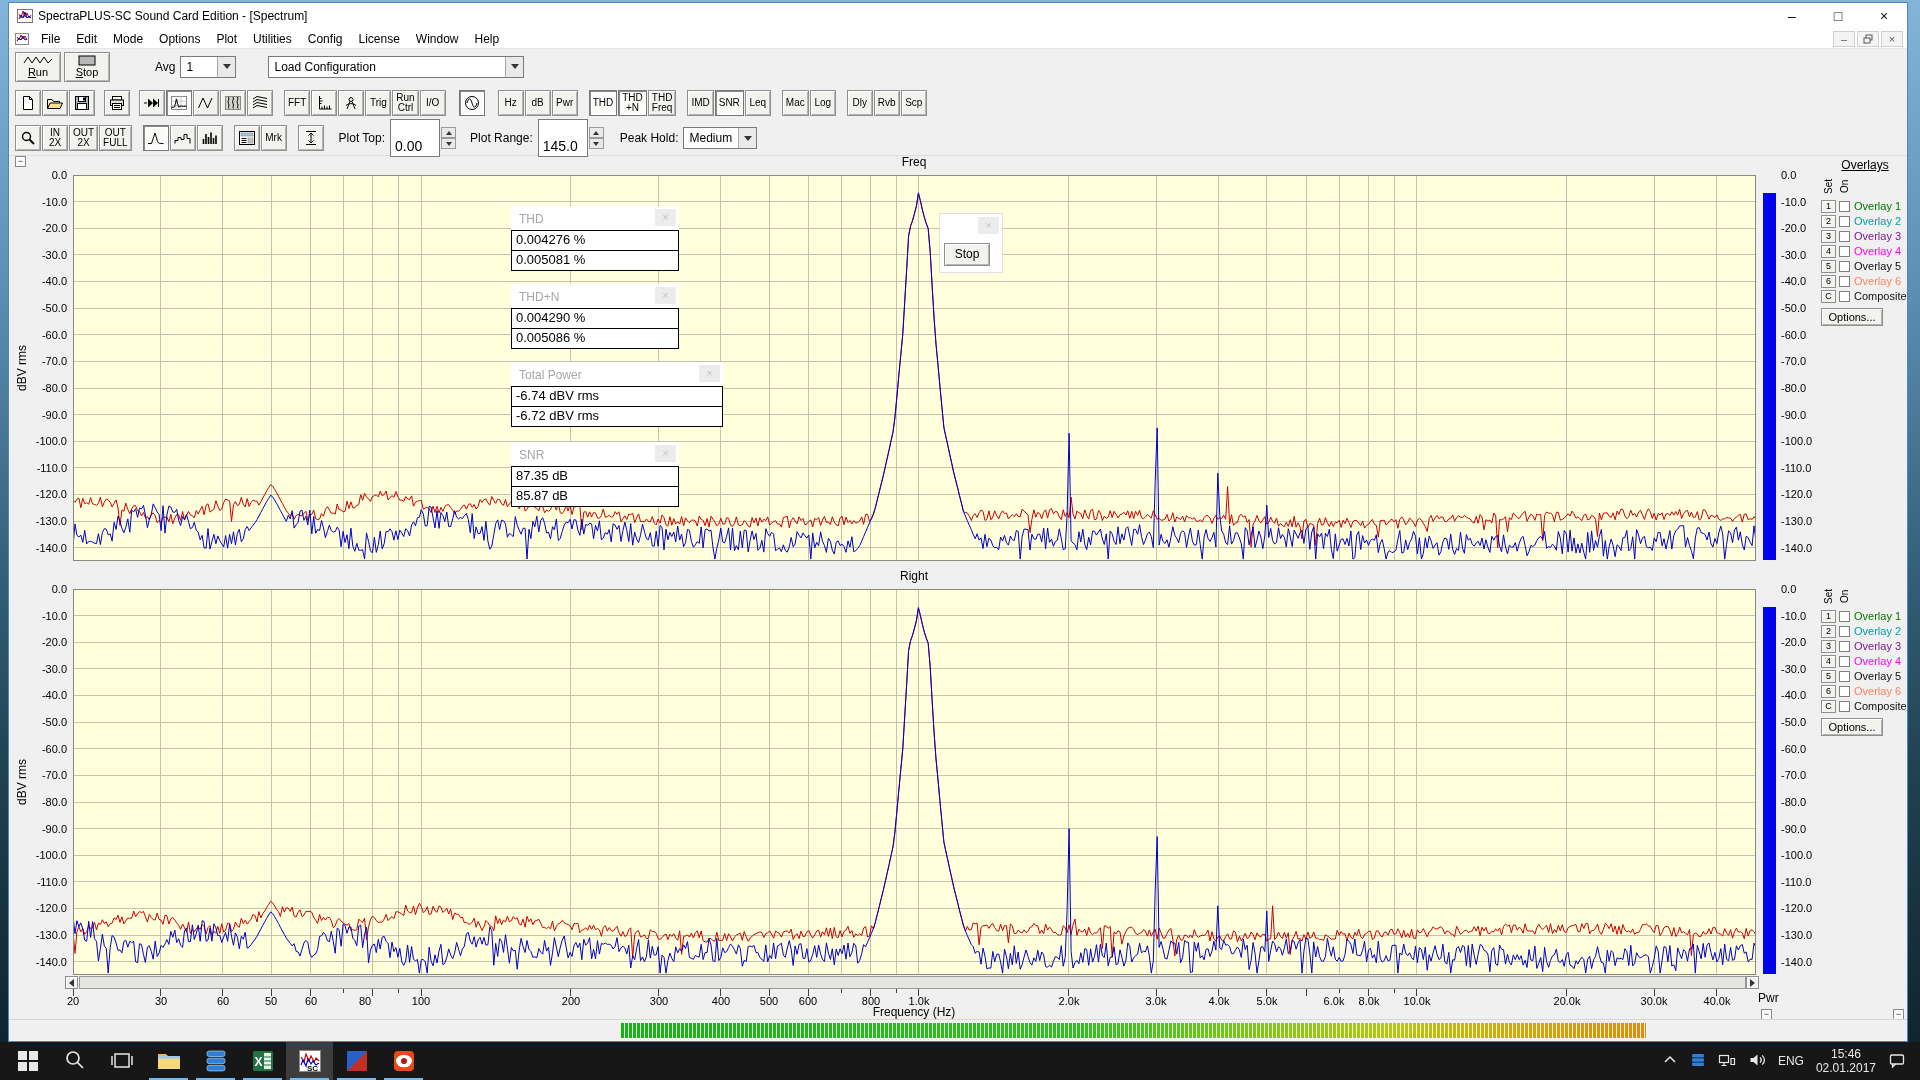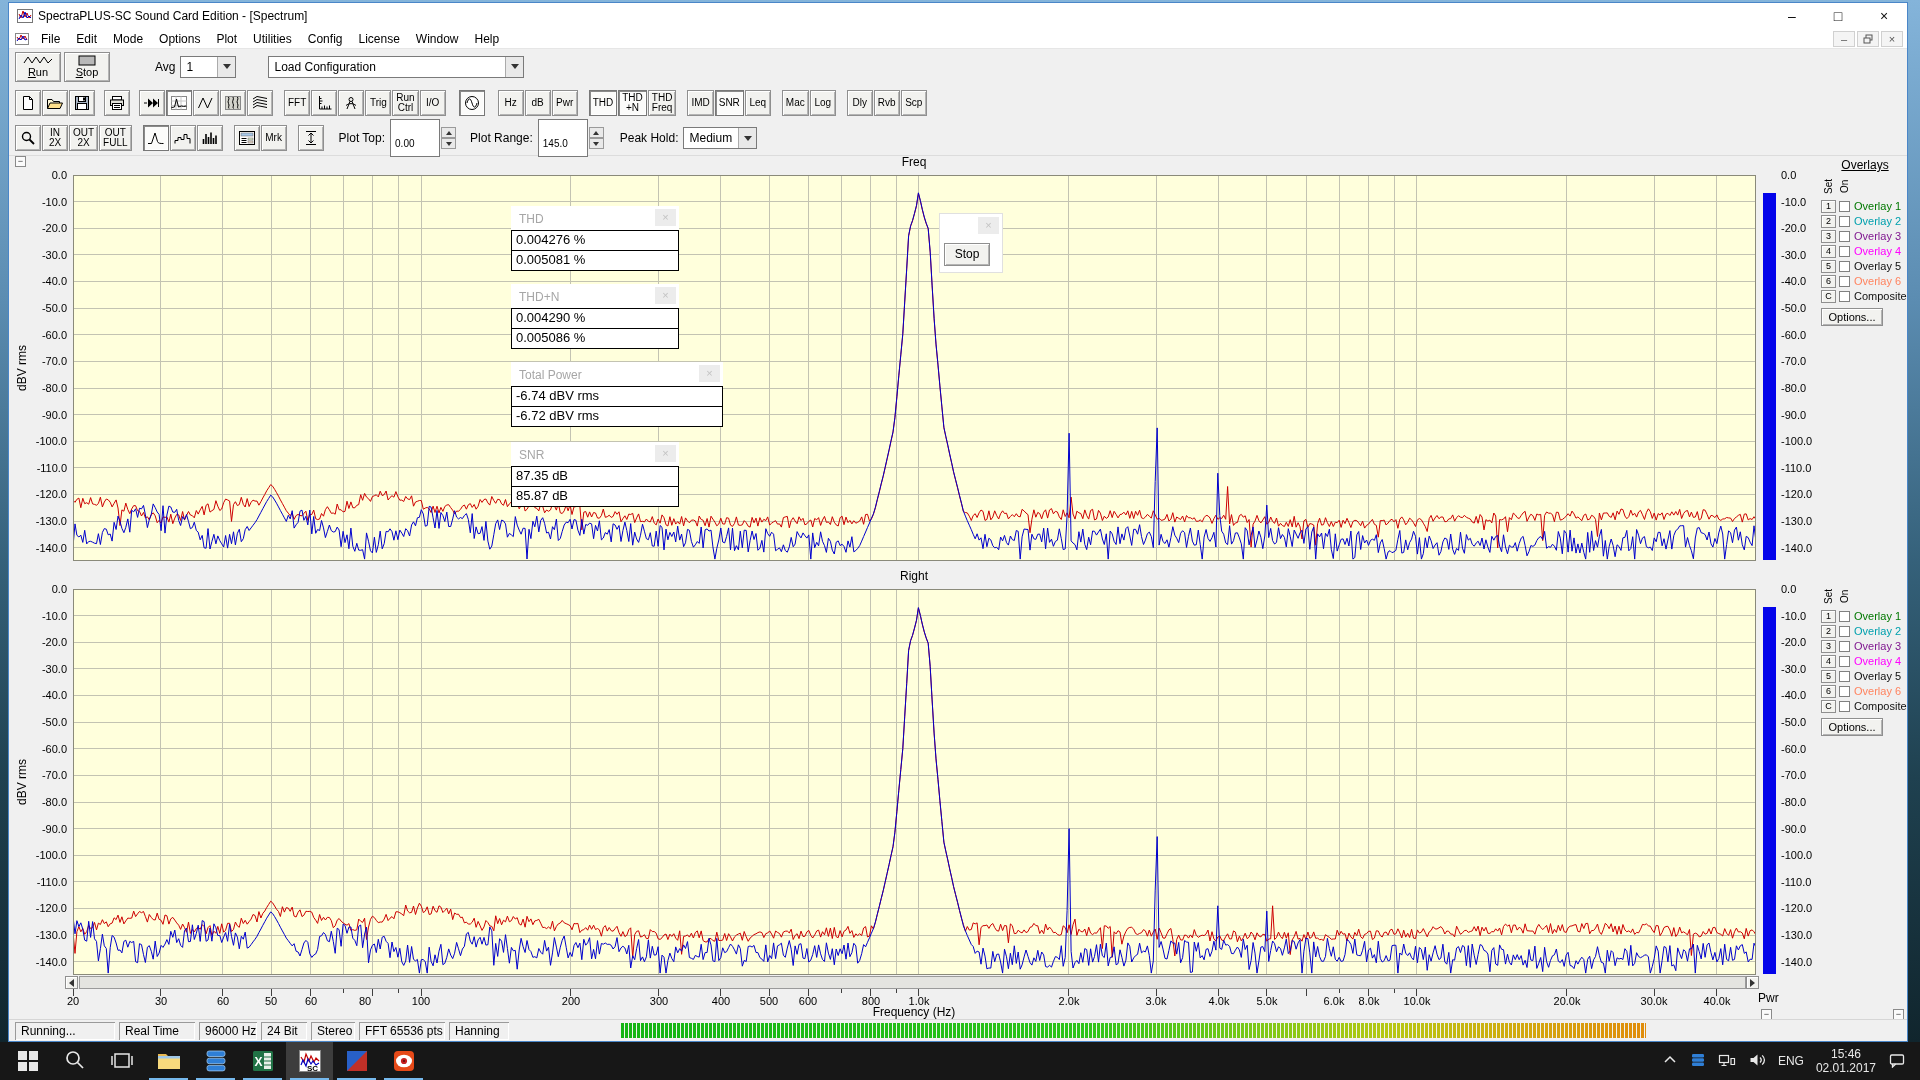--- a/index.html
+++ b/index.html
@@ -38,21 +38,21 @@
     align-items:center;justify-content:center;font-size:11px;margin-right:3px;}
   .bigbtn .lbl::first-letter{text-decoration:underline;}
   .combo{display:flex;height:22px;border:1px solid #7a7a7a;background:#fff;box-sizing:border-box;align-items:stretch;}
   .combo .val{padding:3px 5px;font-size:12px;flex:1;white-space:nowrap;overflow:hidden;}
   .combo .drop{width:17px;background:#e9e9e9;border-left:1px solid #ababab;display:flex;align-items:center;justify-content:center;}
   .tri-down{width:0;height:0;border-left:4px solid transparent;border-right:4px solid transparent;border-top:5px solid #333;}
   .tri-up-s{width:0;height:0;border-left:3px solid transparent;border-right:3px solid transparent;border-bottom:4px solid #333;}
   .tri-down-s{width:0;height:0;border-left:3px solid transparent;border-right:3px solid transparent;border-top:4px solid #333;}
   .tri-left{width:0;height:0;border-top:4px solid transparent;border-bottom:4px solid transparent;border-right:5px solid #333;}
   .tri-right{width:0;height:0;border-top:4px solid transparent;border-bottom:4px solid transparent;border-left:5px solid #333;}
-  .field{height:16px;box-sizing:border-box;border:1px solid #7a7a7a;background:#fff;font-size:10px;padding:18px 4px;}
+  .field{height:16px;box-sizing:border-box;border:1px solid #7a7a7a;background:#fff;font-size:14px;padding:18px 4px;}
   .spin{display:flex;flex-direction:column;width:15px;height:22px;box-sizing:border-box;margin-left:1px;}
   .spin div{flex:1;background:#e9e9e9;border:1px solid #9a9a9a;display:flex;align-items:center;justify-content:center;}
   .tb-label{font-size:12px;color:#000;margin:0 5px;}
   .ytick{position:absolute;font-size:11px;color:#000;}
   .xtick{position:absolute;font-size:11px;color:#000;transform:translateX(-50%);}
   .vtext{writing-mode:vertical-rl;transform:rotate(180deg);text-align:center;}
   .minibox{position:absolute;width:11px;height:11px;box-sizing:border-box;border:1px solid #8a8a8a;
     background:#fbfbfb;font-size:9px;line-height:9px;text-align:center;color:#333;}
   .meas-panel{position:absolute;background:#ffffff;box-sizing:border-box;}
   .mp-head{position:relative;height:25px;}
@@ -672,29 +672,20 @@
             <div class="ov-setbtn">C</div>
             <div class="ov-cb"></div>
             <span style="color: rgb(16, 16, 16);">Composite</span>
           </div>
           <div class="ov-options">Options...</div>
         </div>
       </div>
   </div>
 
   <div id="statusbar">
-    <div id="status-boxes" style="display:flex;">
-        <div class="status-box" style="width: 100px;">Running...</div>
-        <div class="status-box" style="width: 76px;">Real Time</div>
-        <div class="status-box" style="width: 58px;">96000 Hz</div>
-        <div class="status-box" style="width: 46px;">24 Bit</div>
-        <div class="status-box" style="width: 44px;">Stereo</div>
-        <div class="status-box" style="width: 86px;">FFT 65536 pts</div>
-        <div class="status-box" style="width: 60px;">Hanning</div>
-      </div>
     <div id="level-meter"></div>
   </div>
 </div>
 
 <div id="taskbar">
   <div id="taskbar-icons" style="display:flex;margin-left:4px;">
       <div class="tb-cell">
         <span style="display: flex;">
           <svg width="26" height="26" viewBox="0 0 26 26">
             <rect x="3" y="3" width="9" height="9" fill="#e8e8e8"></rect>

